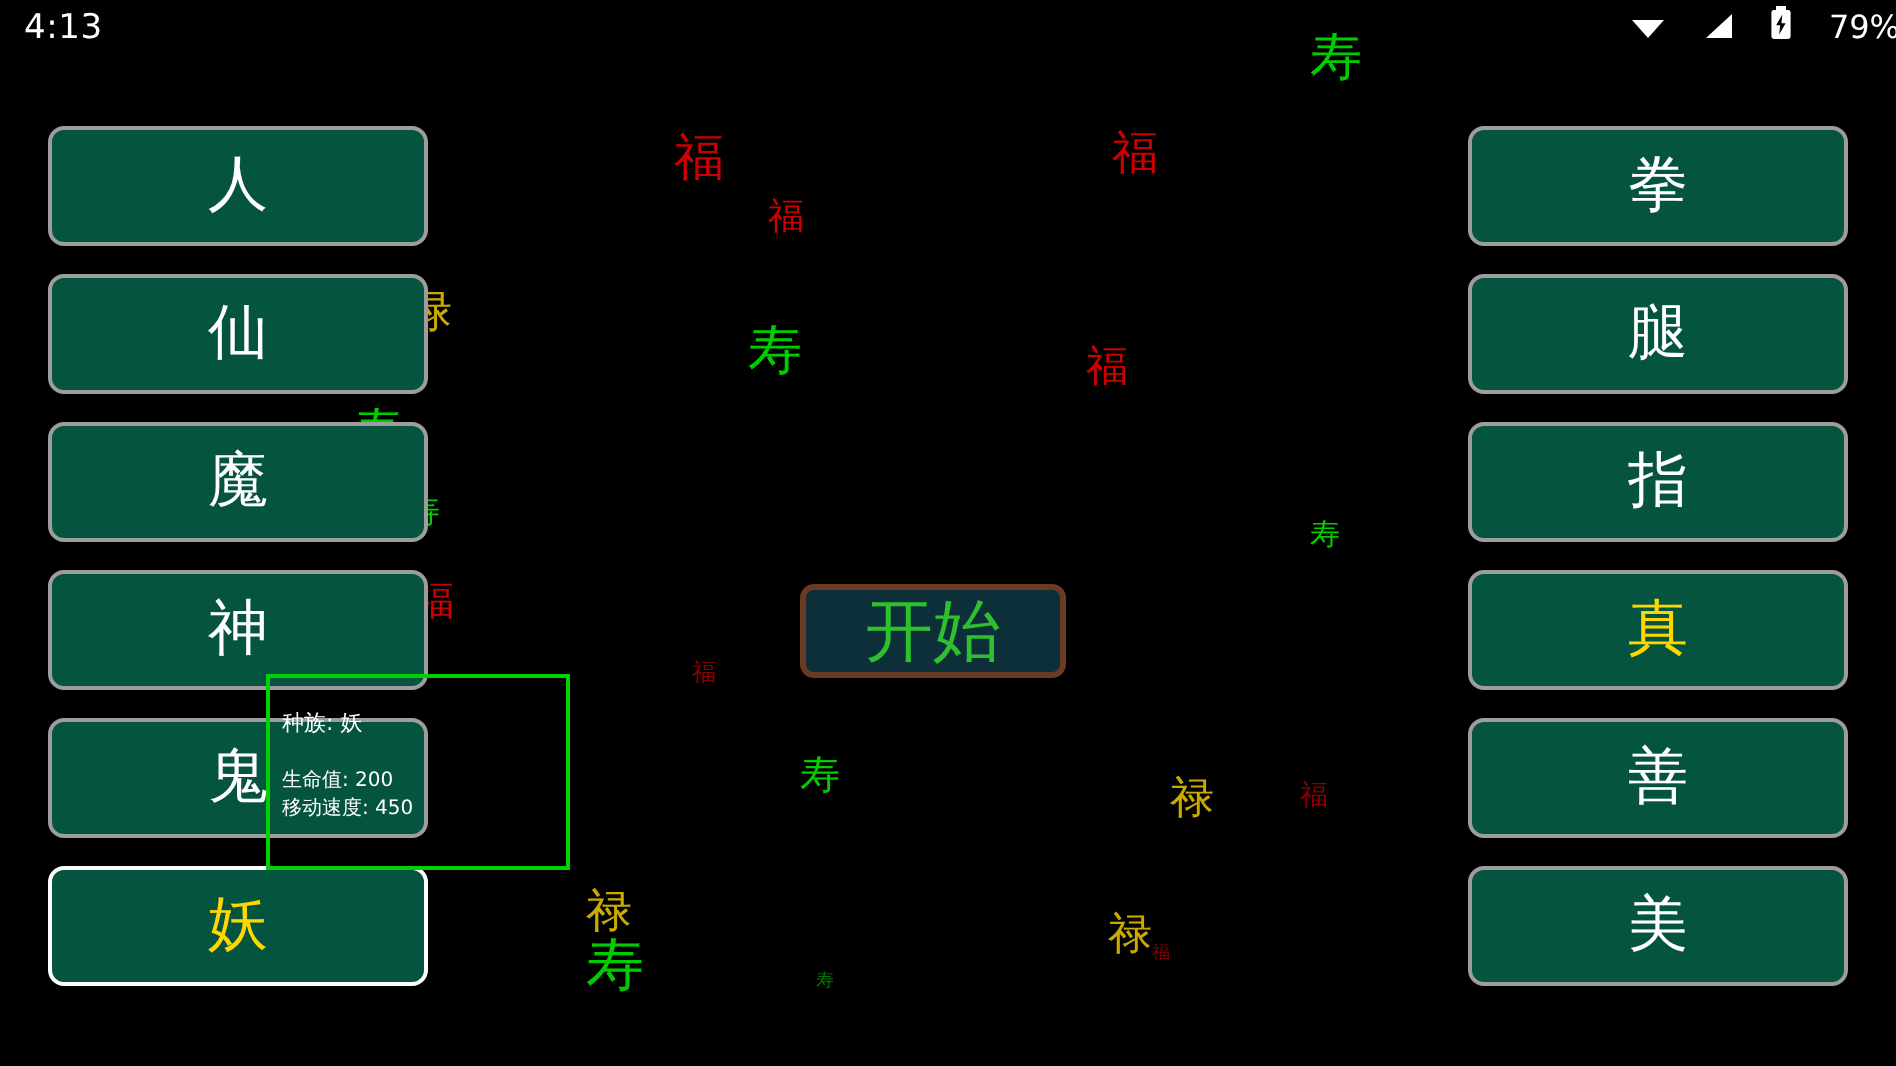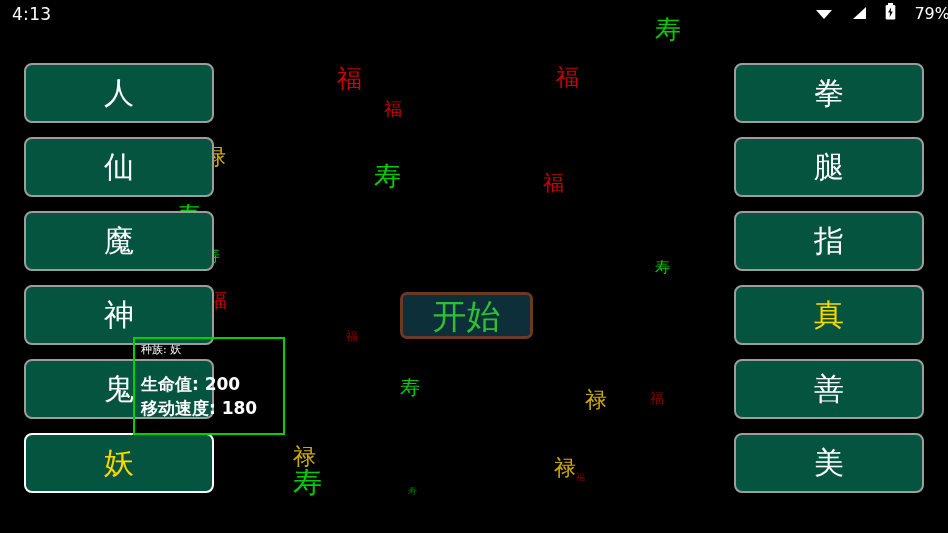--- a/index.html
+++ b/index.html
@@ -123,37 +123,36 @@
   #tooltip {
     position: absolute;
     left: 133px;
     top: 337px;
     width: 152px;
     height: 98px;
     box-sizing: border-box;
     border: 2px solid #00d100;
     background: rgba(0,0,0,0.0);
     z-index: 40;
-    padding: 4px 6px 0 6px;
+    padding: 16px 6px 0 6px;
     color: #ffffff;
     font-size: 11px;
     line-height: 1.25;
   }
   #tooltip .tt-species {
     margin: 0 0 2px 0;
     font-size: 11px;
     color: #ffffff;
   }
   #tooltip .tt-spacer { height: 13px; }
   #tooltip .tt-stat {
     margin: 0;
-    font-size: 17px;
+    font-size: 10px;
     color: #ffffff;
     line-height: 1.42;
-    font-weight: bold;
   }
 </style>
 </head>
 <body>
 
 <div id="screen">
 
   <div id="float-layer">
       <span class="float-char" style="left: 655px; top: 16px; font-size: 26px; color: rgb(0, 204, 0);">寿</span>
       <span class="float-char" style="left: 337px; top: 66px; font-size: 25px; color: rgb(204, 0, 0);">福</span>
@@ -245,17 +244,17 @@
 
   <div id="start-button">
     <span>开始</span>
   </div>
 
   <div id="tooltip">
     <p class="tt-species">种族: 妖</p>
     <div class="tt-spacer"></div>
     <div id="tooltip-stats">
         <p class="tt-stat">生命值: 200</p>
-        <p class="tt-stat">移动速度: 180</p>
+        <p class="tt-stat">移动速度: 450</p>
       </div>
   </div>
 
 </div>
 
 </body></html>

